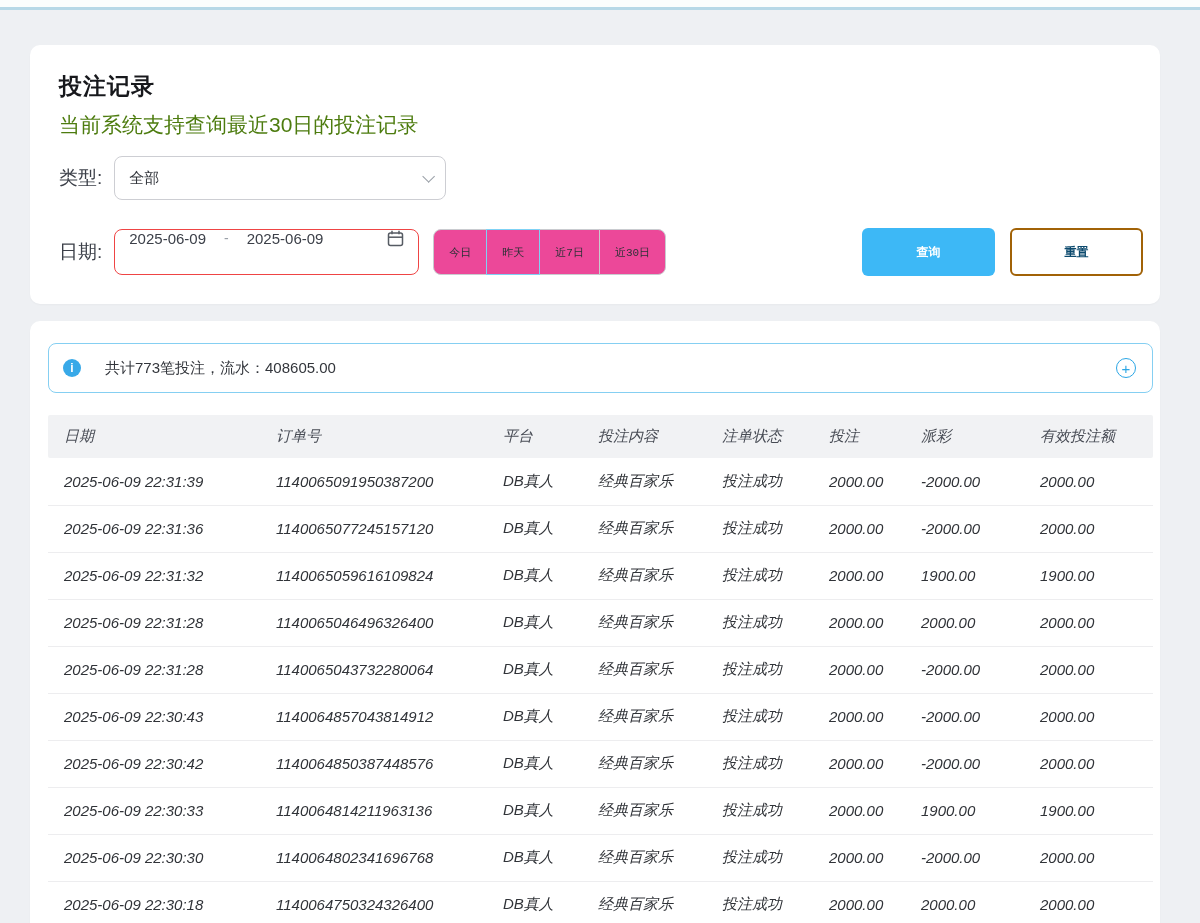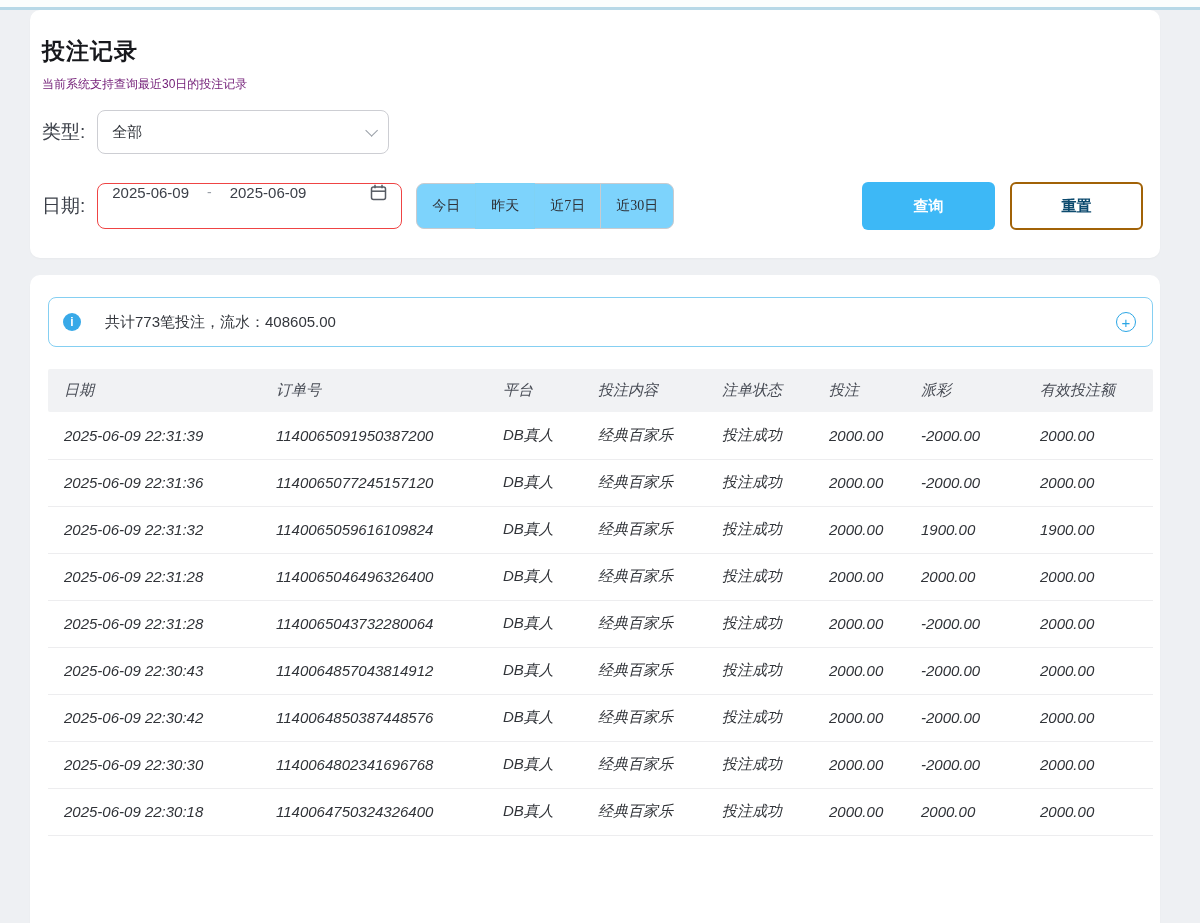--- a/index.html
+++ b/index.html
@@ -13,62 +13,62 @@
   
   .topbar { height:10px; background:#fbfdfd; border-bottom:3px solid #b7d8e7; }
 
   .card {
     background:#ffffff;
     border-radius:10px;
     margin-left:30px;
     width:1130px;
     box-shadow:0 1px 2px rgba(0,0,0,0.03);
   }
-  .card-filter { padding:26px 17px 28px 12px; }
+  .card-filter { margin-top:35px; padding:26px 17px 28px 29px; }
   .card-results { margin-top:17px; padding:22px 17px 30px 12px; height:700px; }
 
   .page-title { font-size:23px; font-weight:bold; color:#17181c; letter-spacing:1px; }
-  .page-subtitle { font-size:12px; color:#701a75; margin-top:9px; }
+  .page-subtitle { font-size:21px; color:#4d7c0f; margin-top:9px; }
 
   .filter-row { display:flex; align-items:center; margin-top:17px; }
   .filter-label { font-size:19px; color:#3c4049; margin-right:12px; white-space:nowrap; }
 
   .select-box {
-    width:292px; height:44px; border:1px solid #cdced3; border-radius:8px;
+    width:332px; height:44px; border:1px solid #cdced3; border-radius:8px;
     display:flex; align-items:center; justify-content:space-between;
     padding:0 14px; background:#fff; cursor:pointer;
   }
   .select-box .value { font-size:15px; color:#33363c; }
   .chevron {
     width:9px; height:9px; border-right:1.6px solid #9aa0a8; border-bottom:1.6px solid #9aa0a8;
     transform:rotate(45deg) translateY(-3px);
   }
 
   .date-range {
     width:305px; height:46px; border:1px solid #ef4444; border-radius:8px;
     display:flex; align-items:flex-start; padding:0 14px; background:#fff; cursor:pointer;
   }
   .date-range .d { font-size:15px; color:#3c4049; }
   .date-range .sep { flex:0 0 auto; margin:0 18px; color:#9aa0a8; font-size:14px; }
   .date-range .spacer { flex:1; }
   .cal-icon { width:17px; height:17px; display:block; }
 
   .quick-group { display:flex; margin-left:14px; }
   .quick-btn {
-    height:46px; padding:0 15px; background:#7dd3fc; border:1px solid #c9cbcf;
-    font-size:14px; color:#2e3137; display:flex; align-items:center; cursor:pointer;
-    margin-left:-1px; font-family:Liberation Serif, serif;
+    height:46px; padding:0 15px; background:#ec4899; border:1px solid #c9cbcf;
+    font-size:11px; color:#2e3137; display:flex; align-items:center; cursor:pointer;
+    margin-left:-1px; font-family:Liberation Mono, monospace;
   }
   .quick-btn:first-child { border-radius:8px 0 0 8px; margin-left:0; }
   .quick-btn:last-child { border-radius:0 8px 8px 0; }
   .quick-btn.active { border-color:#7fd2f5; position:relative; z-index:2; }
 
   .actions { margin-left:auto; display:flex; }
   .btn {
-    width:133px; height:48px; border-radius:6px; font-size:15px; font-weight:bold;
+    width:133px; height:48px; border-radius:6px; font-size:12px; font-weight:bold;
     display:flex; align-items:center; justify-content:center; cursor:pointer;
     font-family:inherit; border:none;
   }
   .btn-primary { background:#3db8f6; color:#ffffff; }
   .btn-plain { background:#fff; border:2px solid #a16207; color:#0c4a6e; margin-left:15px;text-align:right; }
 
   .summary-banner {
     height:50px; border:1px solid #85cff2; border-radius:8px; background:#ffffff;
     display:flex; align-items:center; padding:0 16px 0 14px; margin-left:6px; width:1105px;
   }
@@ -238,20 +238,30 @@
           <td>2025-06-09 22:30:42</td>
           <td>1140064850387448576</td>
           <td>DB真人</td>
           <td>经典百家乐</td>
           <td>投注成功</td>
           <td>2000.00</td>
           <td>-2000.00</td>
           <td>2000.00</td>
         </tr>
         <tr>
+          <td>2025-06-09 22:30:33</td>
+          <td>1140064814211963136</td>
+          <td>DB真人</td>
+          <td>经典百家乐</td>
+          <td>投注成功</td>
+          <td>2000.00</td>
+          <td class="red">1900.00</td>
+          <td>1900.00</td>
+        </tr>
+        <tr>
           <td>2025-06-09 22:30:30</td>
           <td>1140064802341696768</td>
           <td>DB真人</td>
           <td>经典百家乐</td>
           <td>投注成功</td>
           <td>2000.00</td>
           <td>-2000.00</td>
           <td>2000.00</td>
         </tr>
         <tr>

